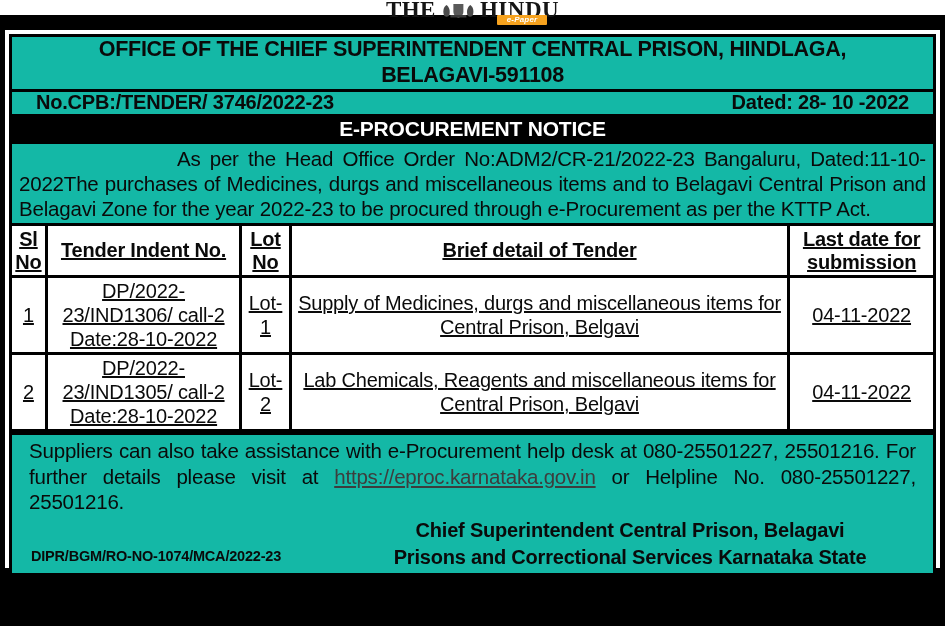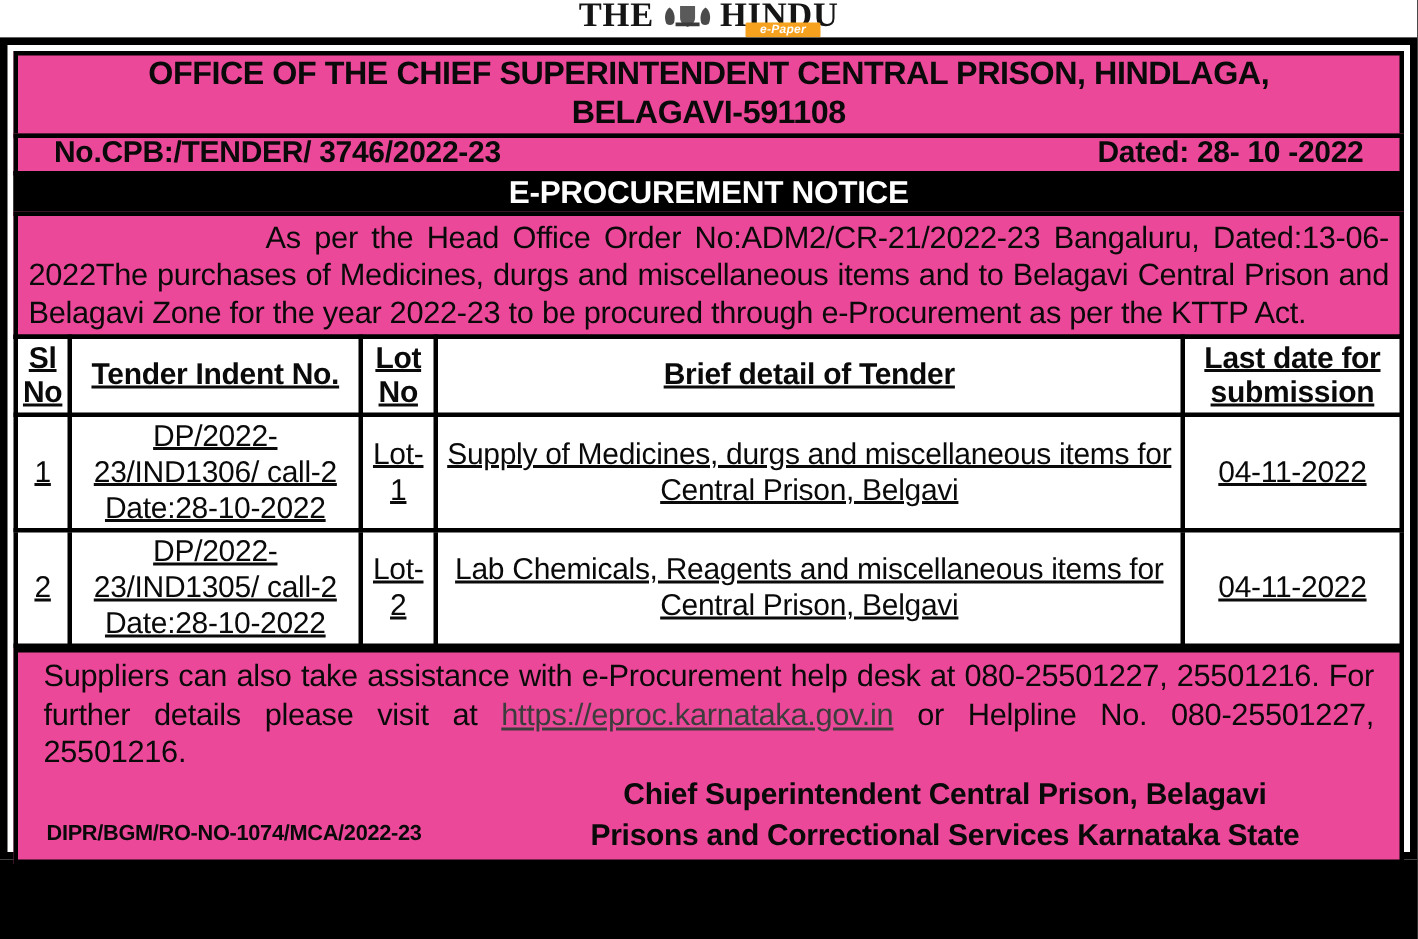--- a/index.html
+++ b/index.html
@@ -2,41 +2,41 @@
 <html><head>
 <meta charset="utf-8">
 <style>
   * { margin:0; padding:0; box-sizing:border-box; }
   html,body { background:#000; }
   .page {
     position:relative; width:945px; height:626px; background:#000;
     font-family:"Liberation Sans", sans-serif; color:#0a0a0a; overflow:hidden;
   }
   
-  .masthead { position:absolute; top:0; left:0; width:945px; height:25px; background:#fff; }
+  .masthead { position:absolute; top:0; left:0; width:945px; height:15px; background:#fff; }
   .logo {
     position:absolute; left:50%; top:-3px; transform:translateX(-50%);
     display:flex; align-items:center; gap:5px;
     font-family:"Liberation Serif", serif; font-weight:bold; font-size:23px;
     color:#151515; letter-spacing:.5px; white-space:nowrap;
   }
   .crest { display:inline-flex; align-items:center; }
   .epaper-badge {
     position:absolute; left:497px; top:15px; width:50px; height:10px;
     background:#F6A21E; color:#fff; font-size:8px; line-height:10px;
     font-weight:bold; font-style:italic; text-align:center; letter-spacing:.2px;
     border-radius:1px;
   }
   
   .frame {
     position:absolute; top:25px; left:0; width:945px; height:548px;
     background:#fff; border:5px solid #000; padding:4px;
     display:flex; flex-direction:column;
   }
-  .sec { border:3px solid #000; background:#ec4899; }
+  .sec { border:3px solid #000; background:#14b8a6; }
   .sec + .sec { margin-top:-3px; }
   .title-sec {
     height:58px; display:flex; flex-direction:column; justify-content:center;
     text-align:center; font-weight:bold; font-size:21.5px; line-height:1.2;
     letter-spacing:-0.3px;
   }
   .ref-sec {
     height:28px; display:flex; justify-content:space-between; align-items:center;
     font-weight:bold; font-size:20px; padding:0 24px; letter-spacing:-0.2px;
   }
@@ -103,21 +103,21 @@
     </div>
 
     <div class="sec ref-sec">
       <span>No.CPB:/TENDER/ 3746/2022-23</span>
       <span>Dated: 28- 10 -2022</span>
     </div>
 
     <div class="sec banner-sec">E-PROCUREMENT NOTICE</div>
 
     <div class="sec para-sec">
-      <span class="body-text">As per the Head Office Order No:ADM2/CR-21/2022-23 Bangaluru, Dated:13-06-2022The purchases of Medicines, durgs and miscellaneous items and to Belagavi Central Prison and Belagavi Zone for the year 2022-23 to be procured through e-Procurement as per the KTTP Act.</span>
+      <span class="body-text">As per the Head Office Order No:ADM2/CR-21/2022-23 Bangaluru, Dated:11-10-2022The purchases of Medicines, durgs and miscellaneous items and to Belagavi Central Prison and Belagavi Zone for the year 2022-23 to be procured through e-Procurement as per the KTTP Act.</span>
     </div>
 
     <table>
       <thead>
         <tr>
           <th class="col-sl">Sl No</th>
           <th class="col-indent">Tender Indent No.</th>
           <th class="col-lot">Lot No</th>
           <th class="col-detail">Brief detail of Tender</th>
           <th class="col-date">Last date for submission</th>

